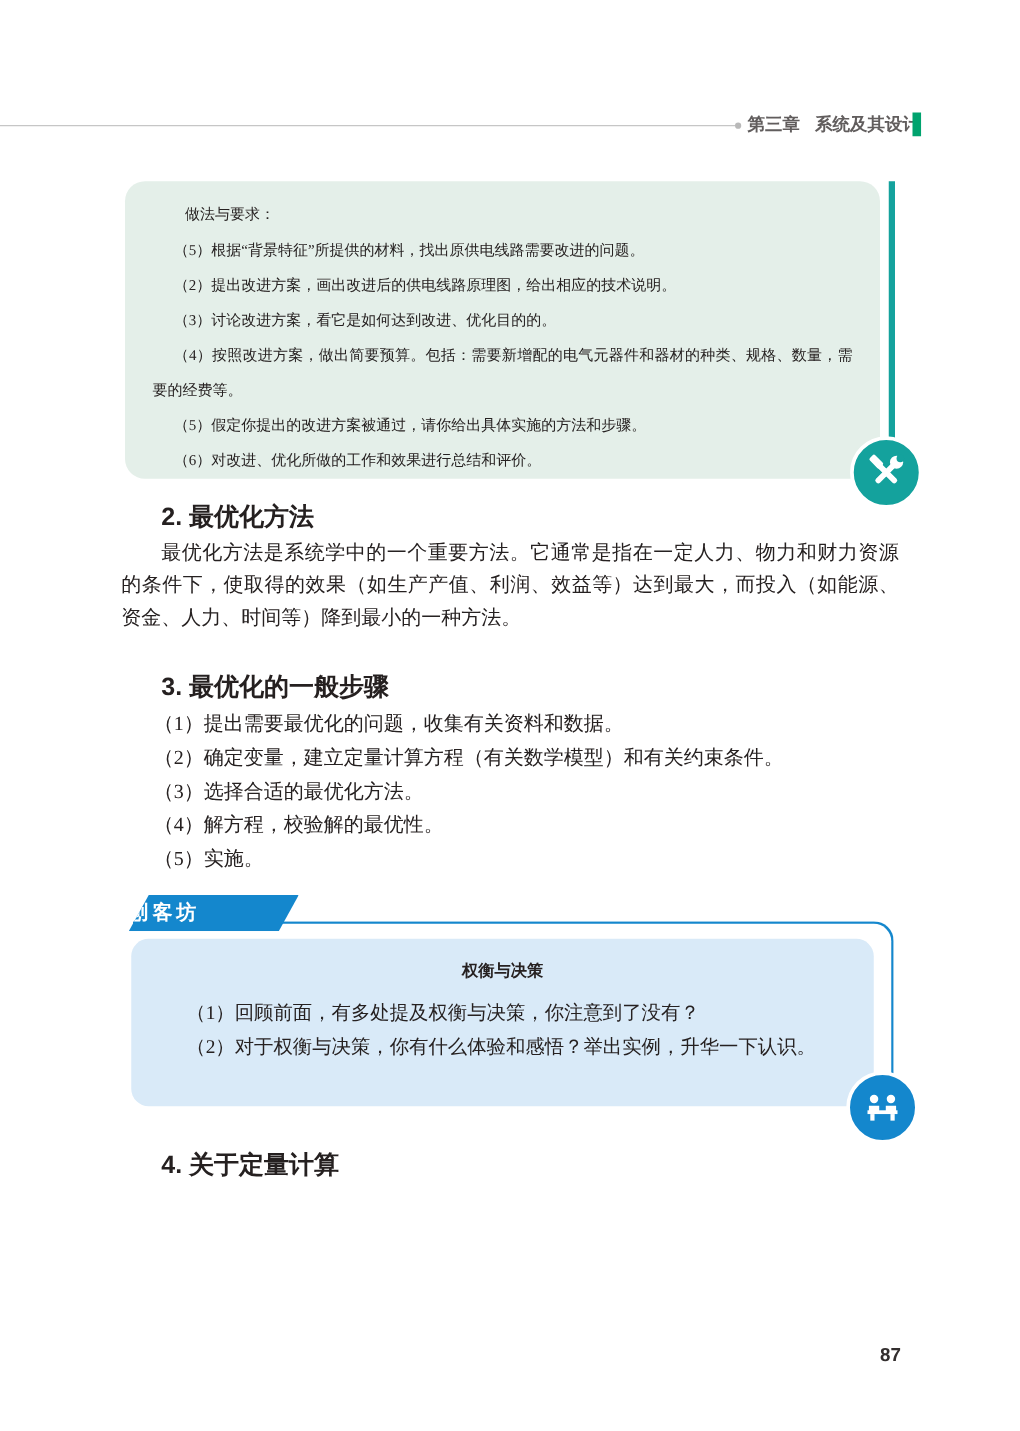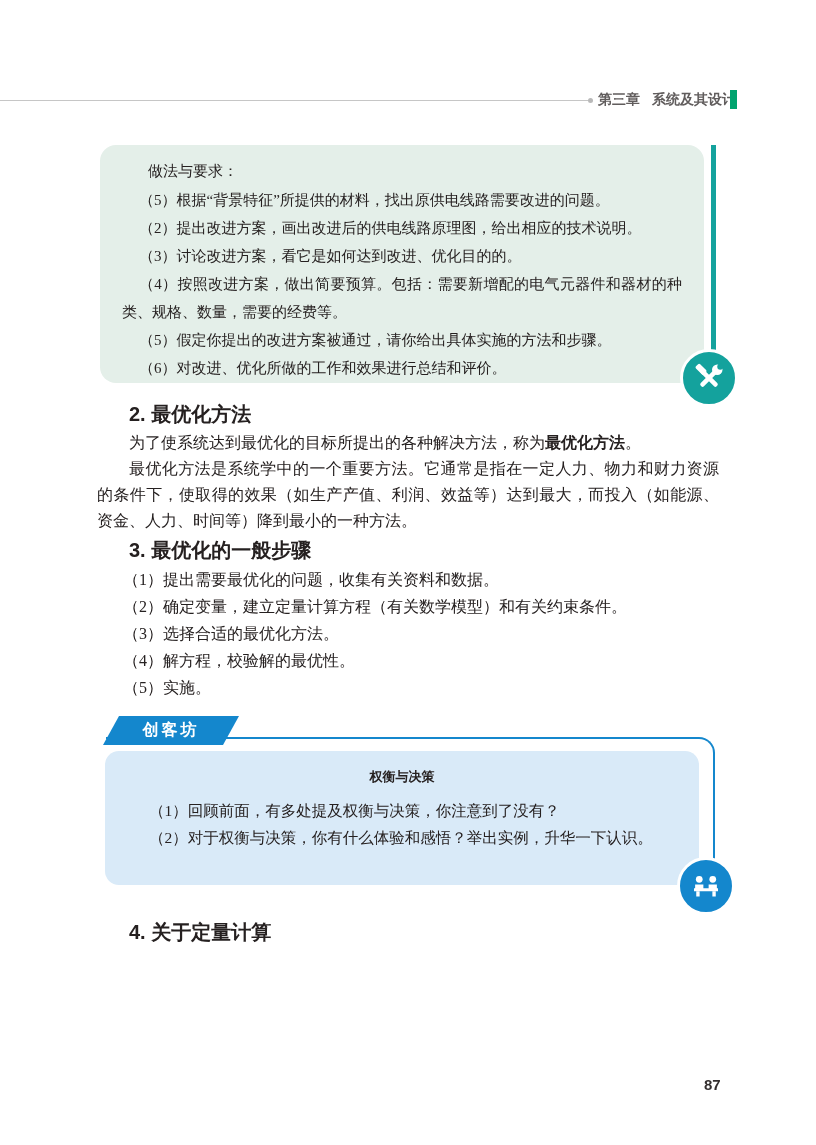--- a/index.html
+++ b/index.html
@@ -10,21 +10,21 @@
   .head-rule{position:absolute;left:0;top:100px;width:588px;height:1px;background:#c6c6c6;}
   .head-dot{position:absolute;left:588px;top:98px;width:5px;height:5px;border-radius:50%;background:#b9b9b9;}
   .head-text{position:absolute;left:598px;top:91px;width:124px;display:flex;gap:12px;
              font-family:"Liberation Sans","DejaVu Sans",sans-serif;font-weight:bold;
              font-size:14px;color:#615d5d;white-space:nowrap;}
   .head-bar{position:absolute;left:730px;top:90px;width:7px;height:19px;background:#00a36e;}
 
   
   .practice-box{position:absolute;left:100px;top:145px;width:560px;height:212px;
                 background:#e4efe9;border-radius:16px;padding:12px 22px 14px 22px;
-                font-size:15px;line-height:28px;text-align:justify;}
+                font-size:12px;line-height:28px;text-align:justify;}
   .practice-box .bx-title{text-indent:26px;margin:0 0 1px 0;}
   .practice-box p{margin:0;text-indent:17px;}
   .practice-rule{position:absolute;left:711px;top:145px;width:5px;height:238px;background:#14a29d;}
 
   .corner-icon{position:absolute;width:52px;height:52px;border-radius:50%;
                border:3px solid #ffffff;display:flex;align-items:center;justify-content:center;}
   .icon-tools{left:680px;top:349px;background:#14a29d;}
   .icon-talk{left:677px;top:857px;background:#1487cd;}
   .corner-icon svg{width:36px;height:36px;}
 
@@ -35,21 +35,21 @@
   .tsection p{margin:0;text-indent:32px;}
   .tsection p.li{text-indent:26px;line-height:27px;}
   .bold-term{font-family:"Liberation Sans","DejaVu Sans",sans-serif;font-weight:bold;}
 
   
   .maker-border{position:absolute;left:106px;top:737px;width:607px;height:166px;
                 border-top:2px solid #1487cd;border-right:2px solid #1487cd;
                 border-top-right-radius:16px;}
   .maker-tab{position:absolute;left:103px;top:716px;width:136px;height:29px;background:#1487cd;
              clip-path:polygon(16px 0,100% 0,calc(100% - 16px) 100%,0 100%);
-             display:flex;align-items:center;justify-content:center;
+             display:flex;align-items:center;
              font-family:"Liberation Sans","DejaVu Sans",sans-serif;font-weight:bold;
              font-size:16px;color:#ffffff;letter-spacing:3px;z-index:3;}
   .maker-inner{position:absolute;left:105px;top:751px;width:550px;height:122px;
                background:#d9eaf8;border-radius:14px;padding:12px 22px 0 22px;
                font-size:15.5px;line-height:27px;text-align:justify;}
   .maker-inner .mk-title{margin:0 0 7px 0;text-align:center;font-family:"Liberation Sans","DejaVu Sans",sans-serif;
                          font-weight:bold;font-size:13px;text-indent:0;}
   .maker-inner p{margin:0;}
   .maker-inner .mk-intro{text-indent:31px;}
   .maker-inner .li{text-indent:22px;}
@@ -88,21 +88,20 @@
         <rect x="21" y="9" width="6" height="30" rx="2.5" transform="rotate(-45 24 24)"></rect>
         <rect x="6" y="8" width="15" height="8" rx="2" transform="rotate(45 13 12)"></rect>
         <circle cx="35" cy="13" r="7"></circle>
       </g>
       <circle cx="39" cy="9" r="4" fill="#14a29d"></circle>
     </svg>
   </div>
 
   <div class="tsection" style="top:402px;">
     <h3>2. 最优化方法</h3>
-    <p><span>为了使系统达到最优化的目标所提出的各种解决方法，称为</span><span class="bold-term">最优化方法</span><span>。</span></p>
     <p>最优化方法是系统学中的一个重要方法。它通常是指在一定人力、物力和财力资源的条件下，使取得的效果（如生产产值、利润、效益等）达到最大，而投入（如能源、资金、人力、时间等）降到最小的一种方法。</p>
   </div>
 
   <div class="tsection" style="top:538px;">
     <h3>3. 最优化的一般步骤</h3>
     <p class="li">（1）提出需要最优化的问题，收集有关资料和数据。</p>
     <p class="li">（2）确定变量，建立定量计算方程（有关数学模型）和有关约束条件。</p>
     <p class="li">（3）选择合适的最优化方法。</p>
     <p class="li">（4）解方程，校验解的最优性。</p>
     <p class="li">（5）实施。</p>

